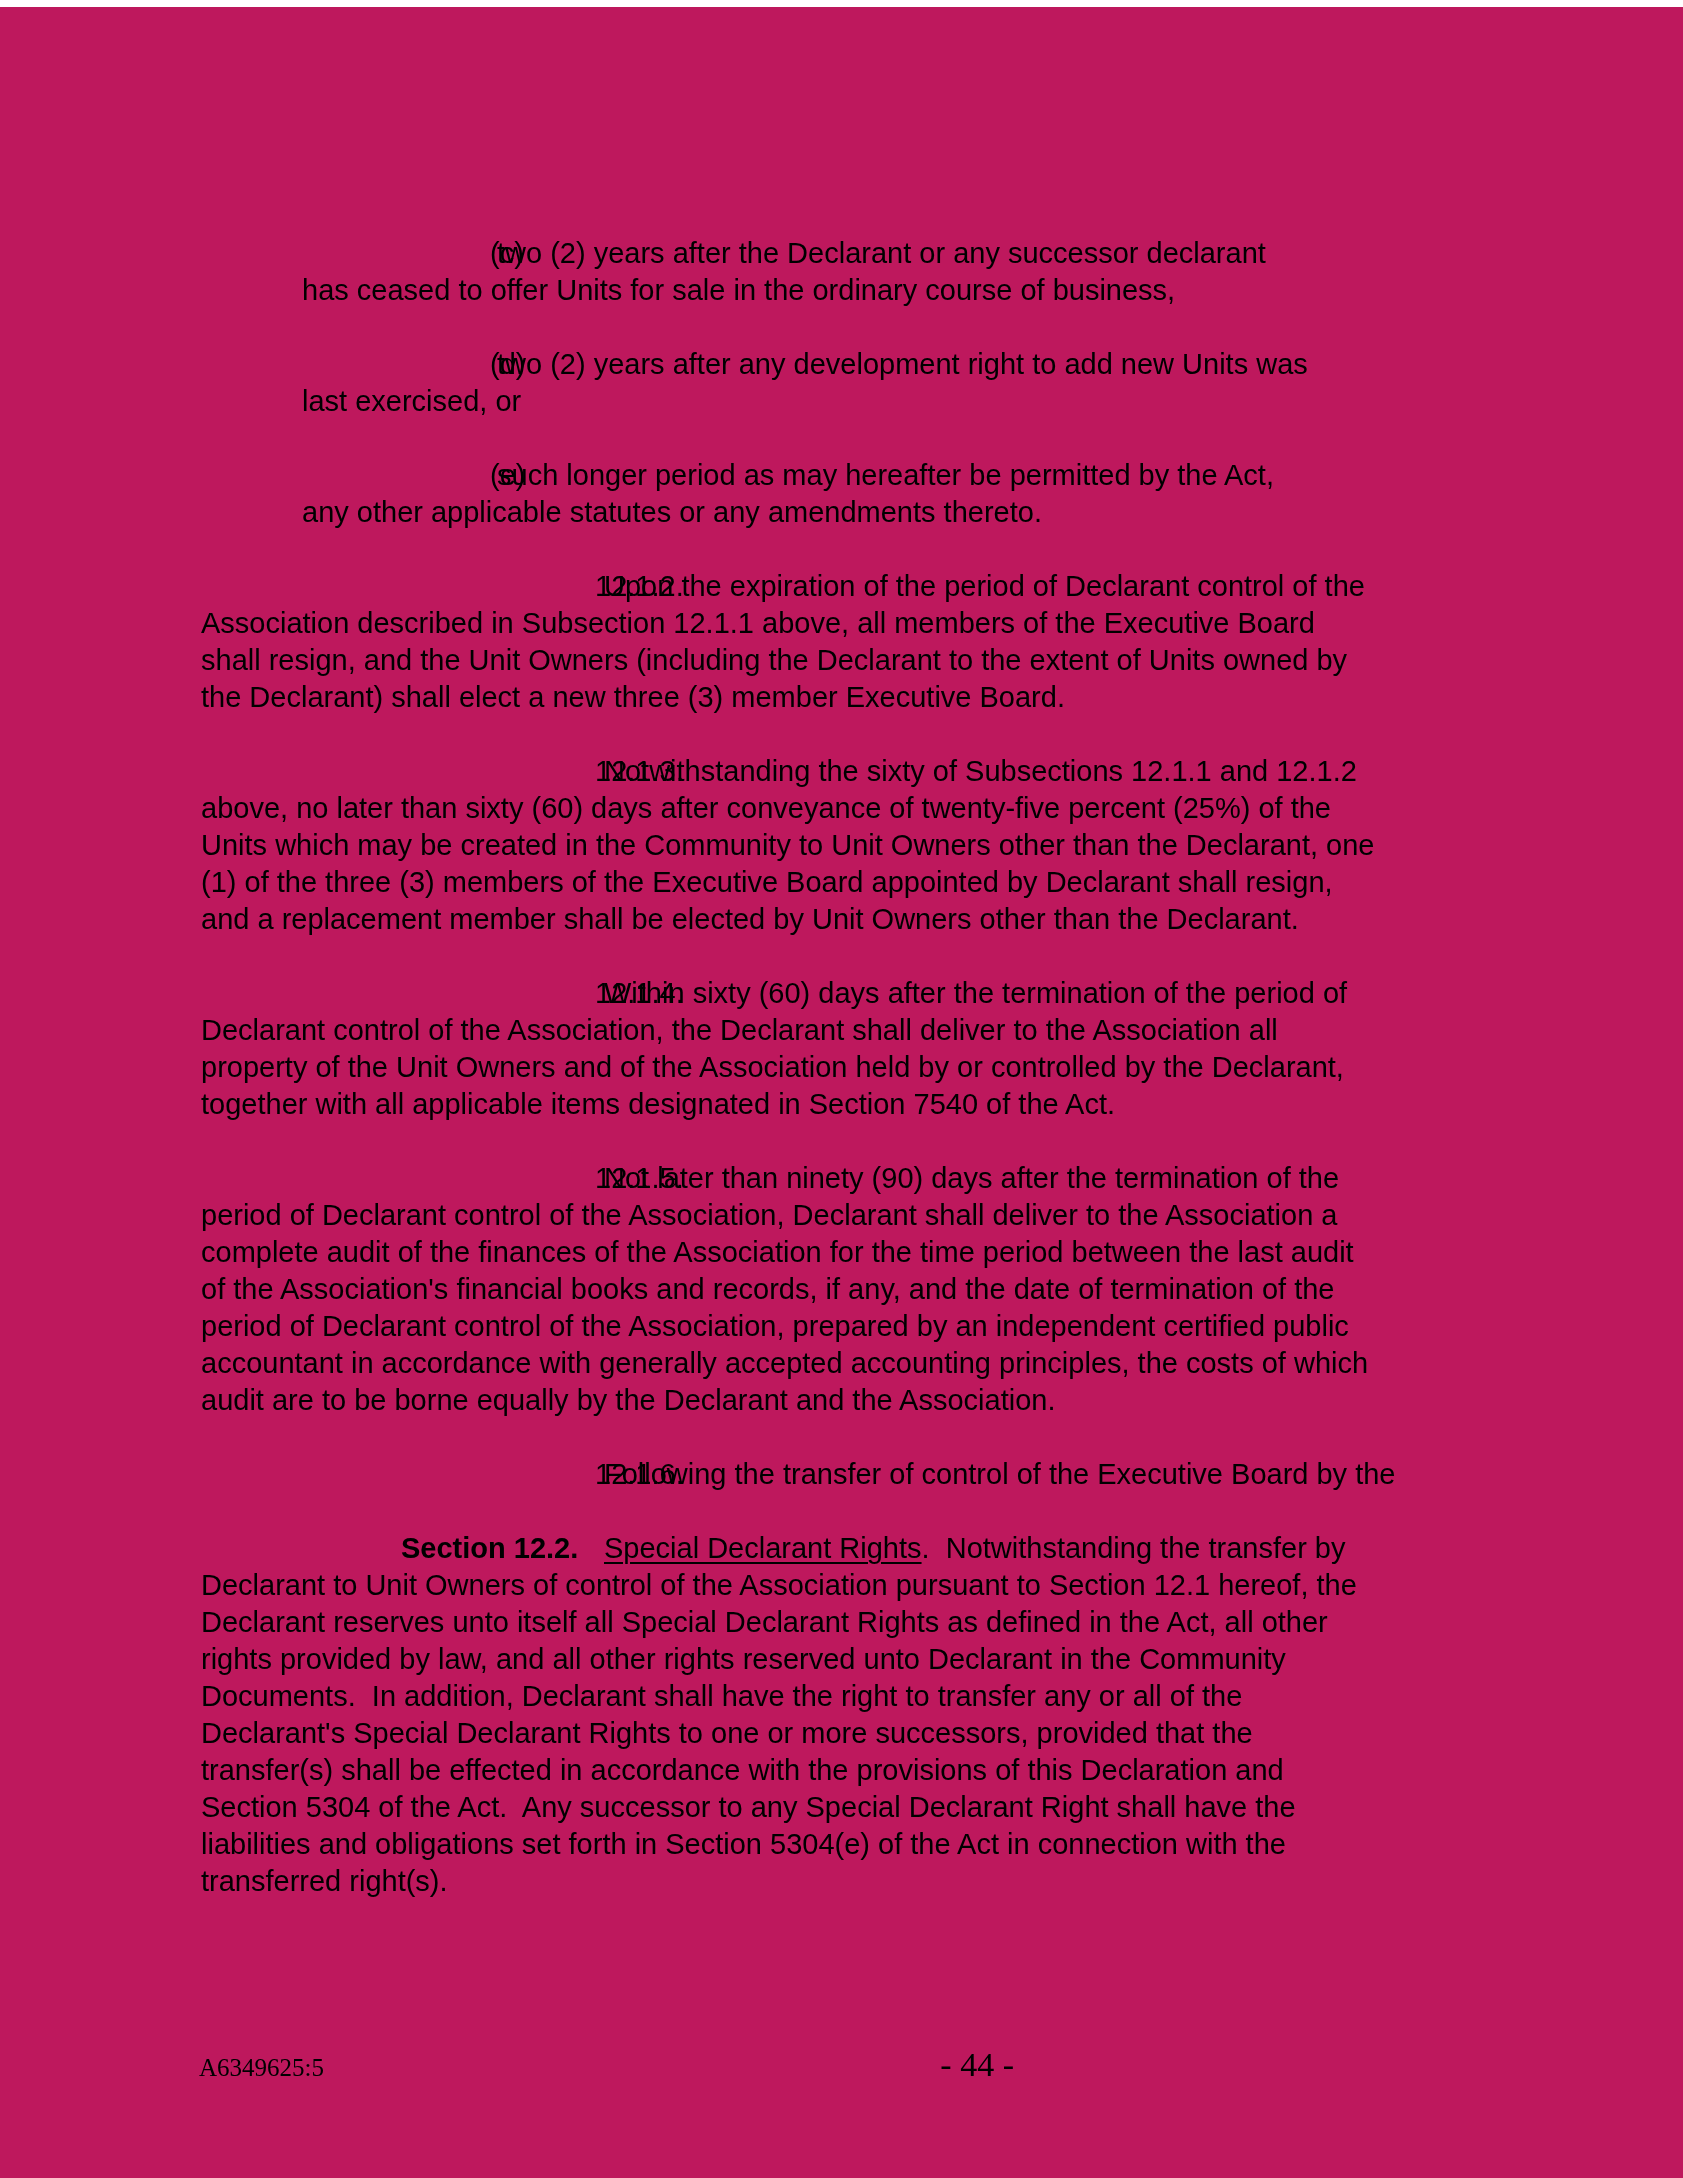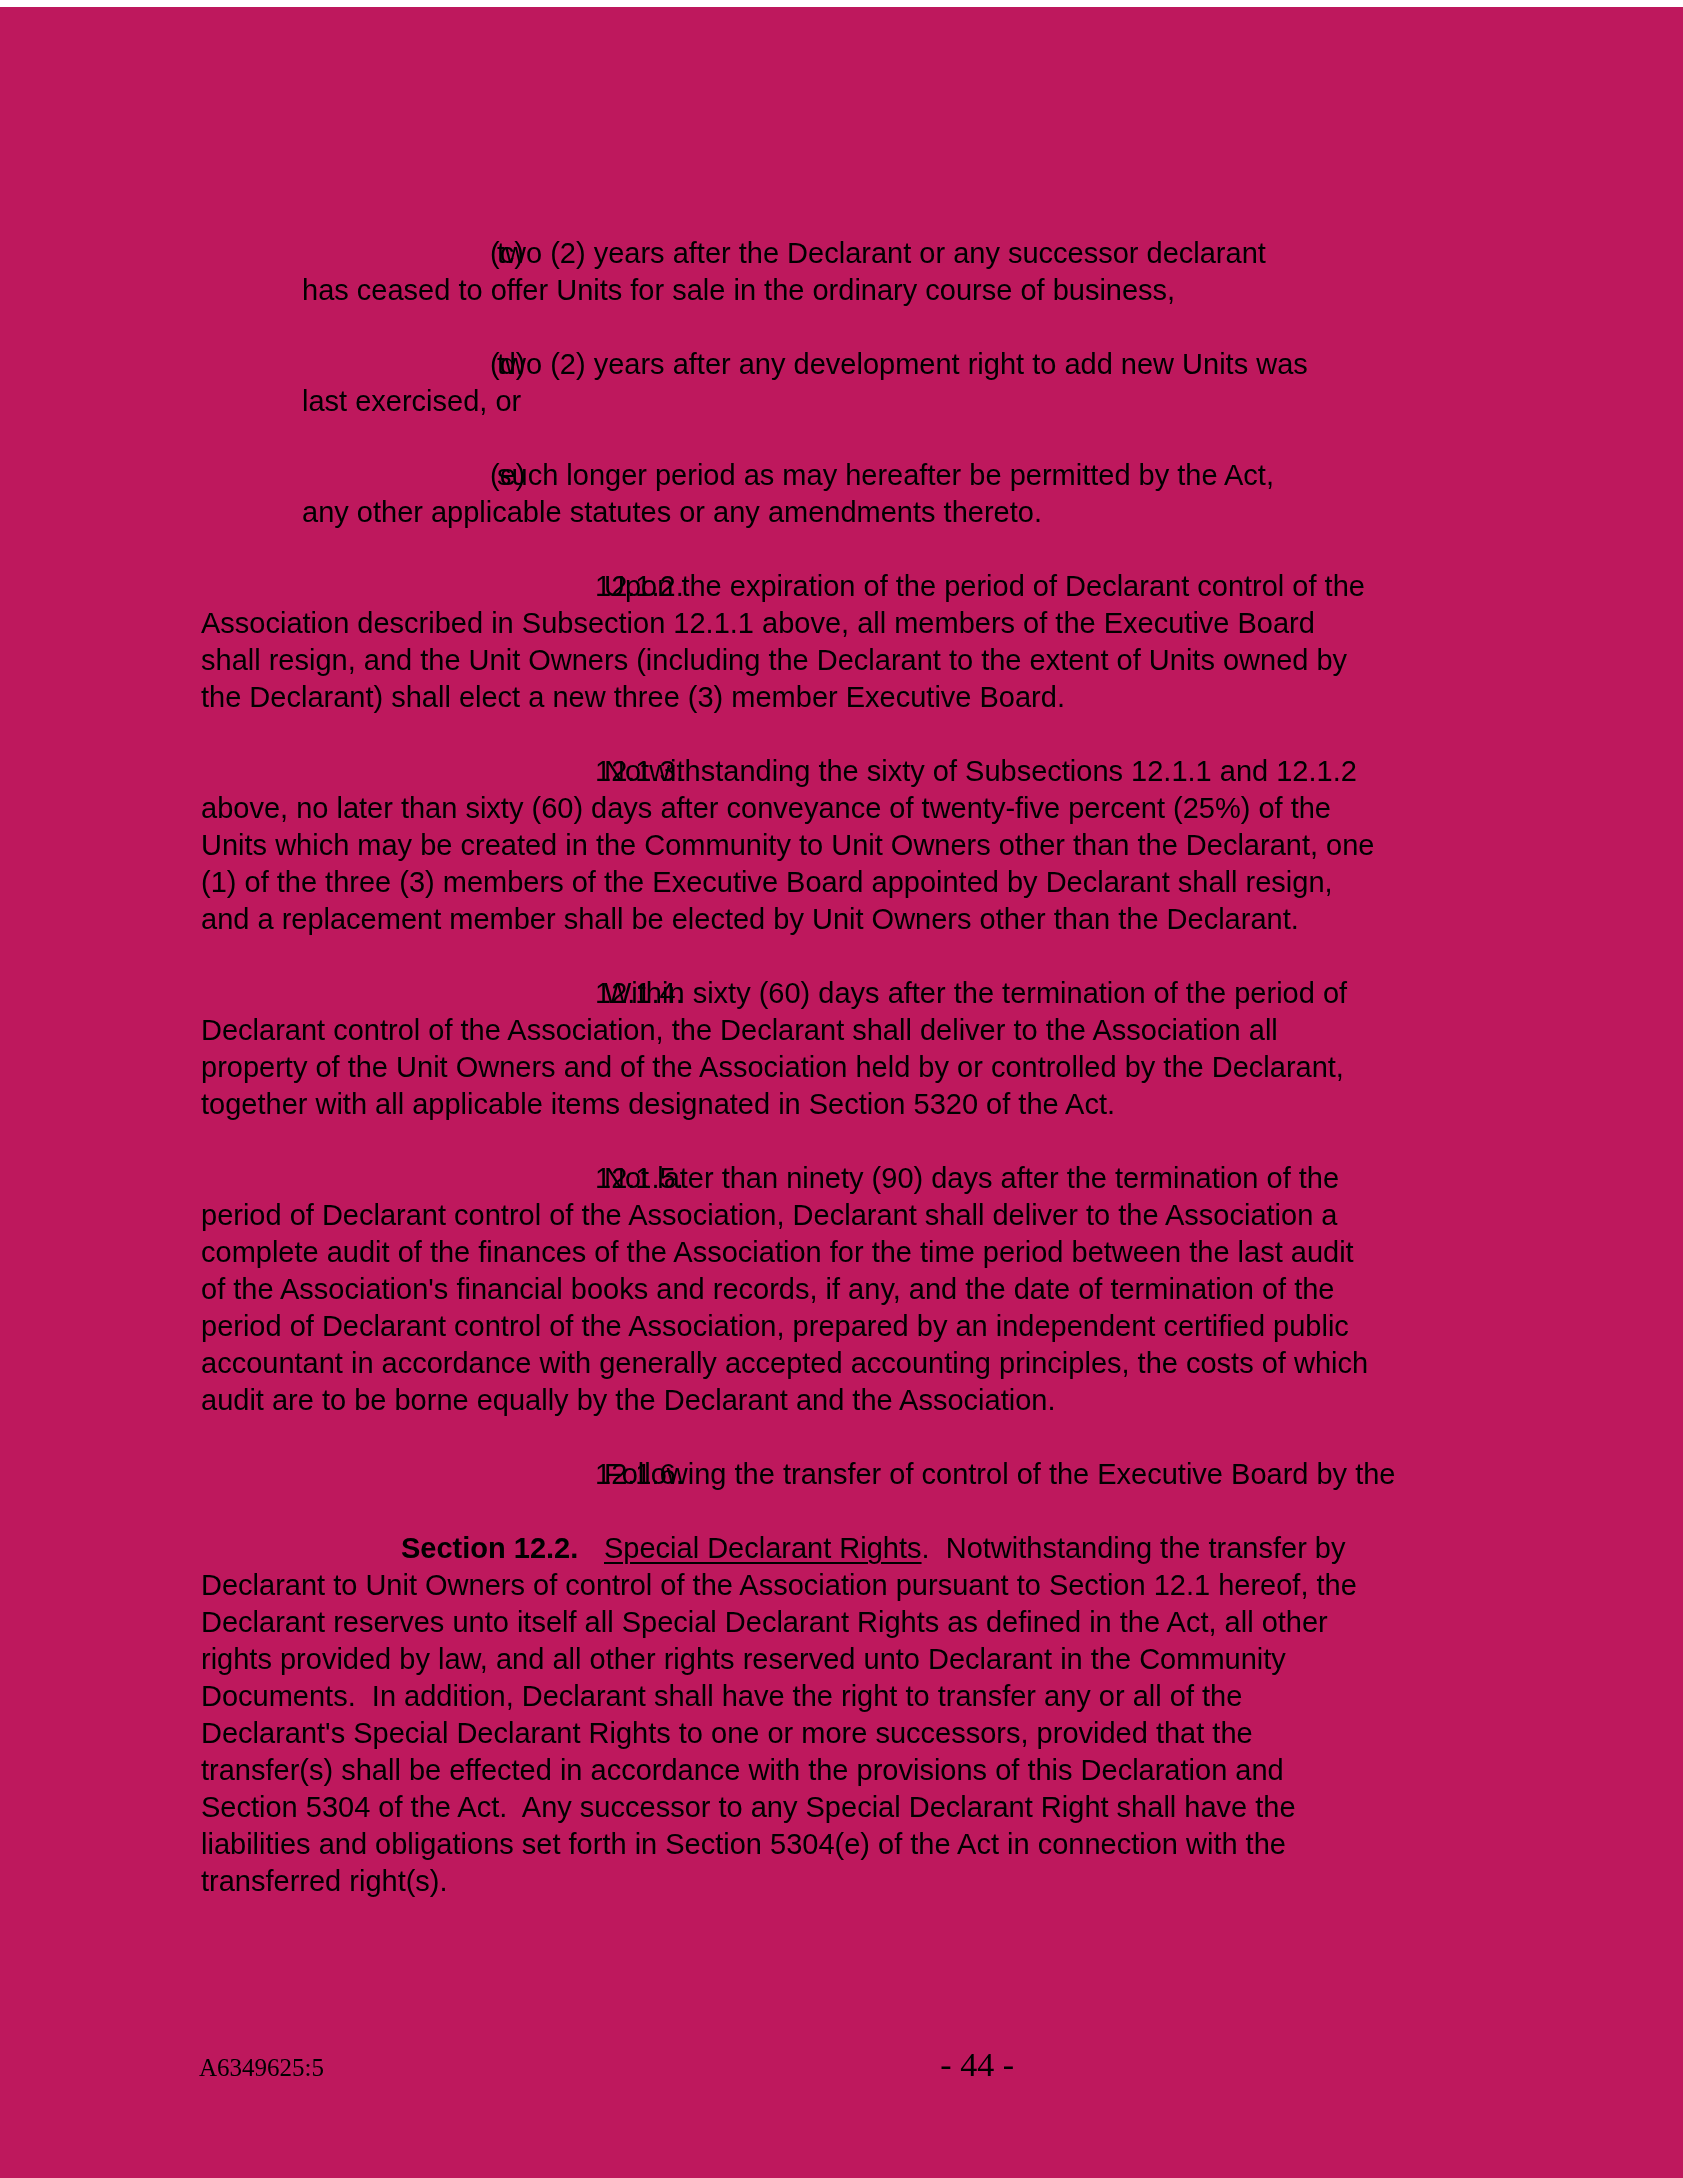--- a/index.html
+++ b/index.html
@@ -73,21 +73,21 @@
 <body>
 
 <div class="page">
   <div class="content"><p class="para sub"><span class="marker">(c)</span><span>two (2) years after the Declarant or any successor declarant</span><span class="rest">has ceased to offer Units for sale in the ordinary course of business,</span></p><p class="para sub"><span class="marker">(d)</span><span>two (2) years after any development right to add new Units was</span><span class="rest">last exercised, or</span></p><p class="para sub"><span class="marker">(e)</span><span>such longer period as may hereafter be permitted by the Act,</span><span class="rest">any other applicable statutes or any amendments thereto.</span></p><p class="para num"><span class="marker">12.1.2.</span><span>Upon the expiration of the period of Declarant control of the</span><span class="rest">Association described in Subsection 12.1.1 above, all members of the Executive Board
 shall resign, and the Unit Owners (including the Declarant to the extent of Units owned by
 the Declarant) shall elect a new three (3) member Executive Board.</span></p><p class="para num"><span class="marker">12.1.3.</span><span>Notwithstanding the sixty of Subsections 12.1.1 and 12.1.2</span><span class="rest">above, no later than sixty (60) days after conveyance of twenty-five percent (25%) of the
 Units which may be created in the Community to Unit Owners other than the Declarant, one
 (1) of the three (3) members of the Executive Board appointed by Declarant shall resign,
 and a replacement member shall be elected by Unit Owners other than the Declarant.</span></p><p class="para num"><span class="marker">12.1.4.</span><span>Within sixty (60) days after the termination of the period of</span><span class="rest">Declarant control of the Association, the Declarant shall deliver to the Association all
 property of the Unit Owners and of the Association held by or controlled by the Declarant,
-together with all applicable items designated in Section 5320 of the Act.</span></p><p class="para num"><span class="marker">12.1.5.</span><span>Not later than ninety (90) days after the termination of the</span><span class="rest">period of Declarant control of the Association, Declarant shall deliver to the Association a
+together with all applicable items designated in Section 7540 of the Act.</span></p><p class="para num"><span class="marker">12.1.5.</span><span>Not later than ninety (90) days after the termination of the</span><span class="rest">period of Declarant control of the Association, Declarant shall deliver to the Association a
 complete audit of the finances of the Association for the time period between the last audit
 of the Association's financial books and records, if any, and the date of termination of the
 period of Declarant control of the Association, prepared by an independent certified public
 accountant in accordance with generally accepted accounting principles, the costs of which
 audit are to be borne equally by the Declarant and the Association.</span></p><p class="para num"><span class="marker">12.1.6.</span><span>Following the transfer of control of the Executive Board by the</span></p><p class="para section"><span class="marker">Section 12.2.</span><span class="underlined">Special Declarant Rights</span><span>.  Notwithstanding the transfer by</span><span class="rest">Declarant to Unit Owners of control of the Association pursuant to Section 12.1 hereof, the
 Declarant reserves unto itself all Special Declarant Rights as defined in the Act, all other
 rights provided by law, and all other rights reserved unto Declarant in the Community
 Documents.  In addition, Declarant shall have the right to transfer any or all of the
 Declarant's Special Declarant Rights to one or more successors, provided that the
 transfer(s) shall be effected in accordance with the provisions of this Declaration and

